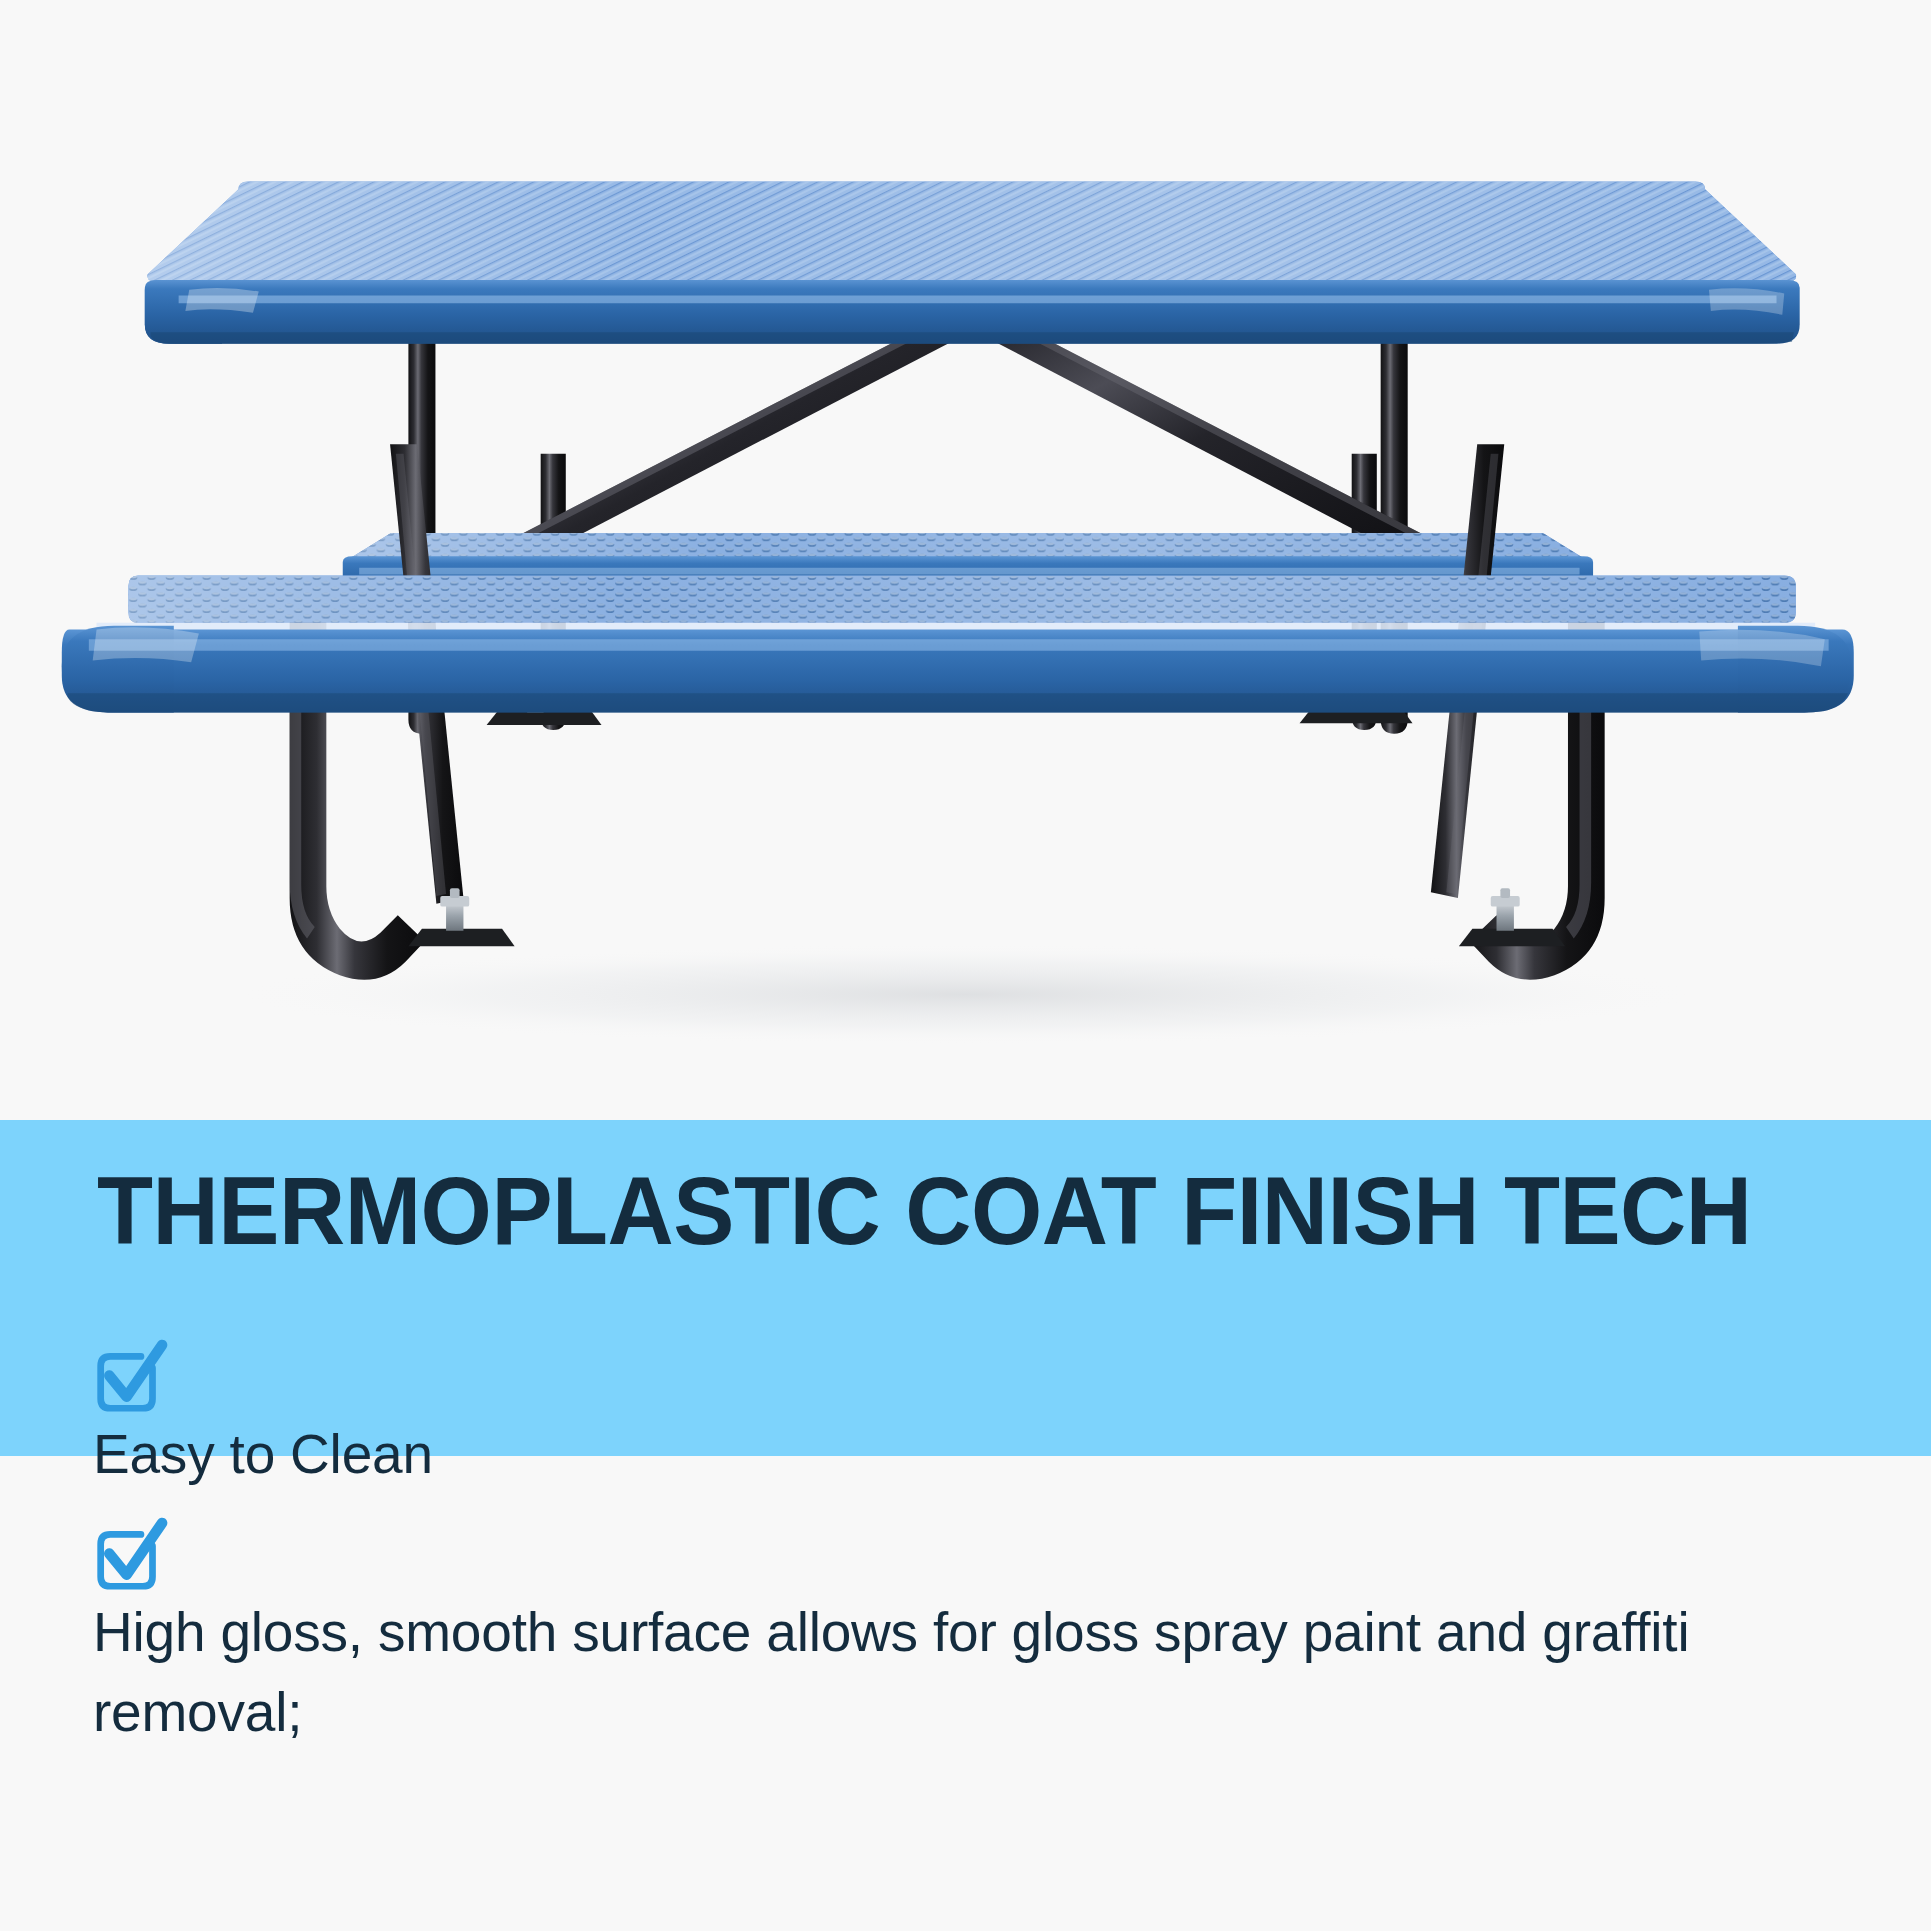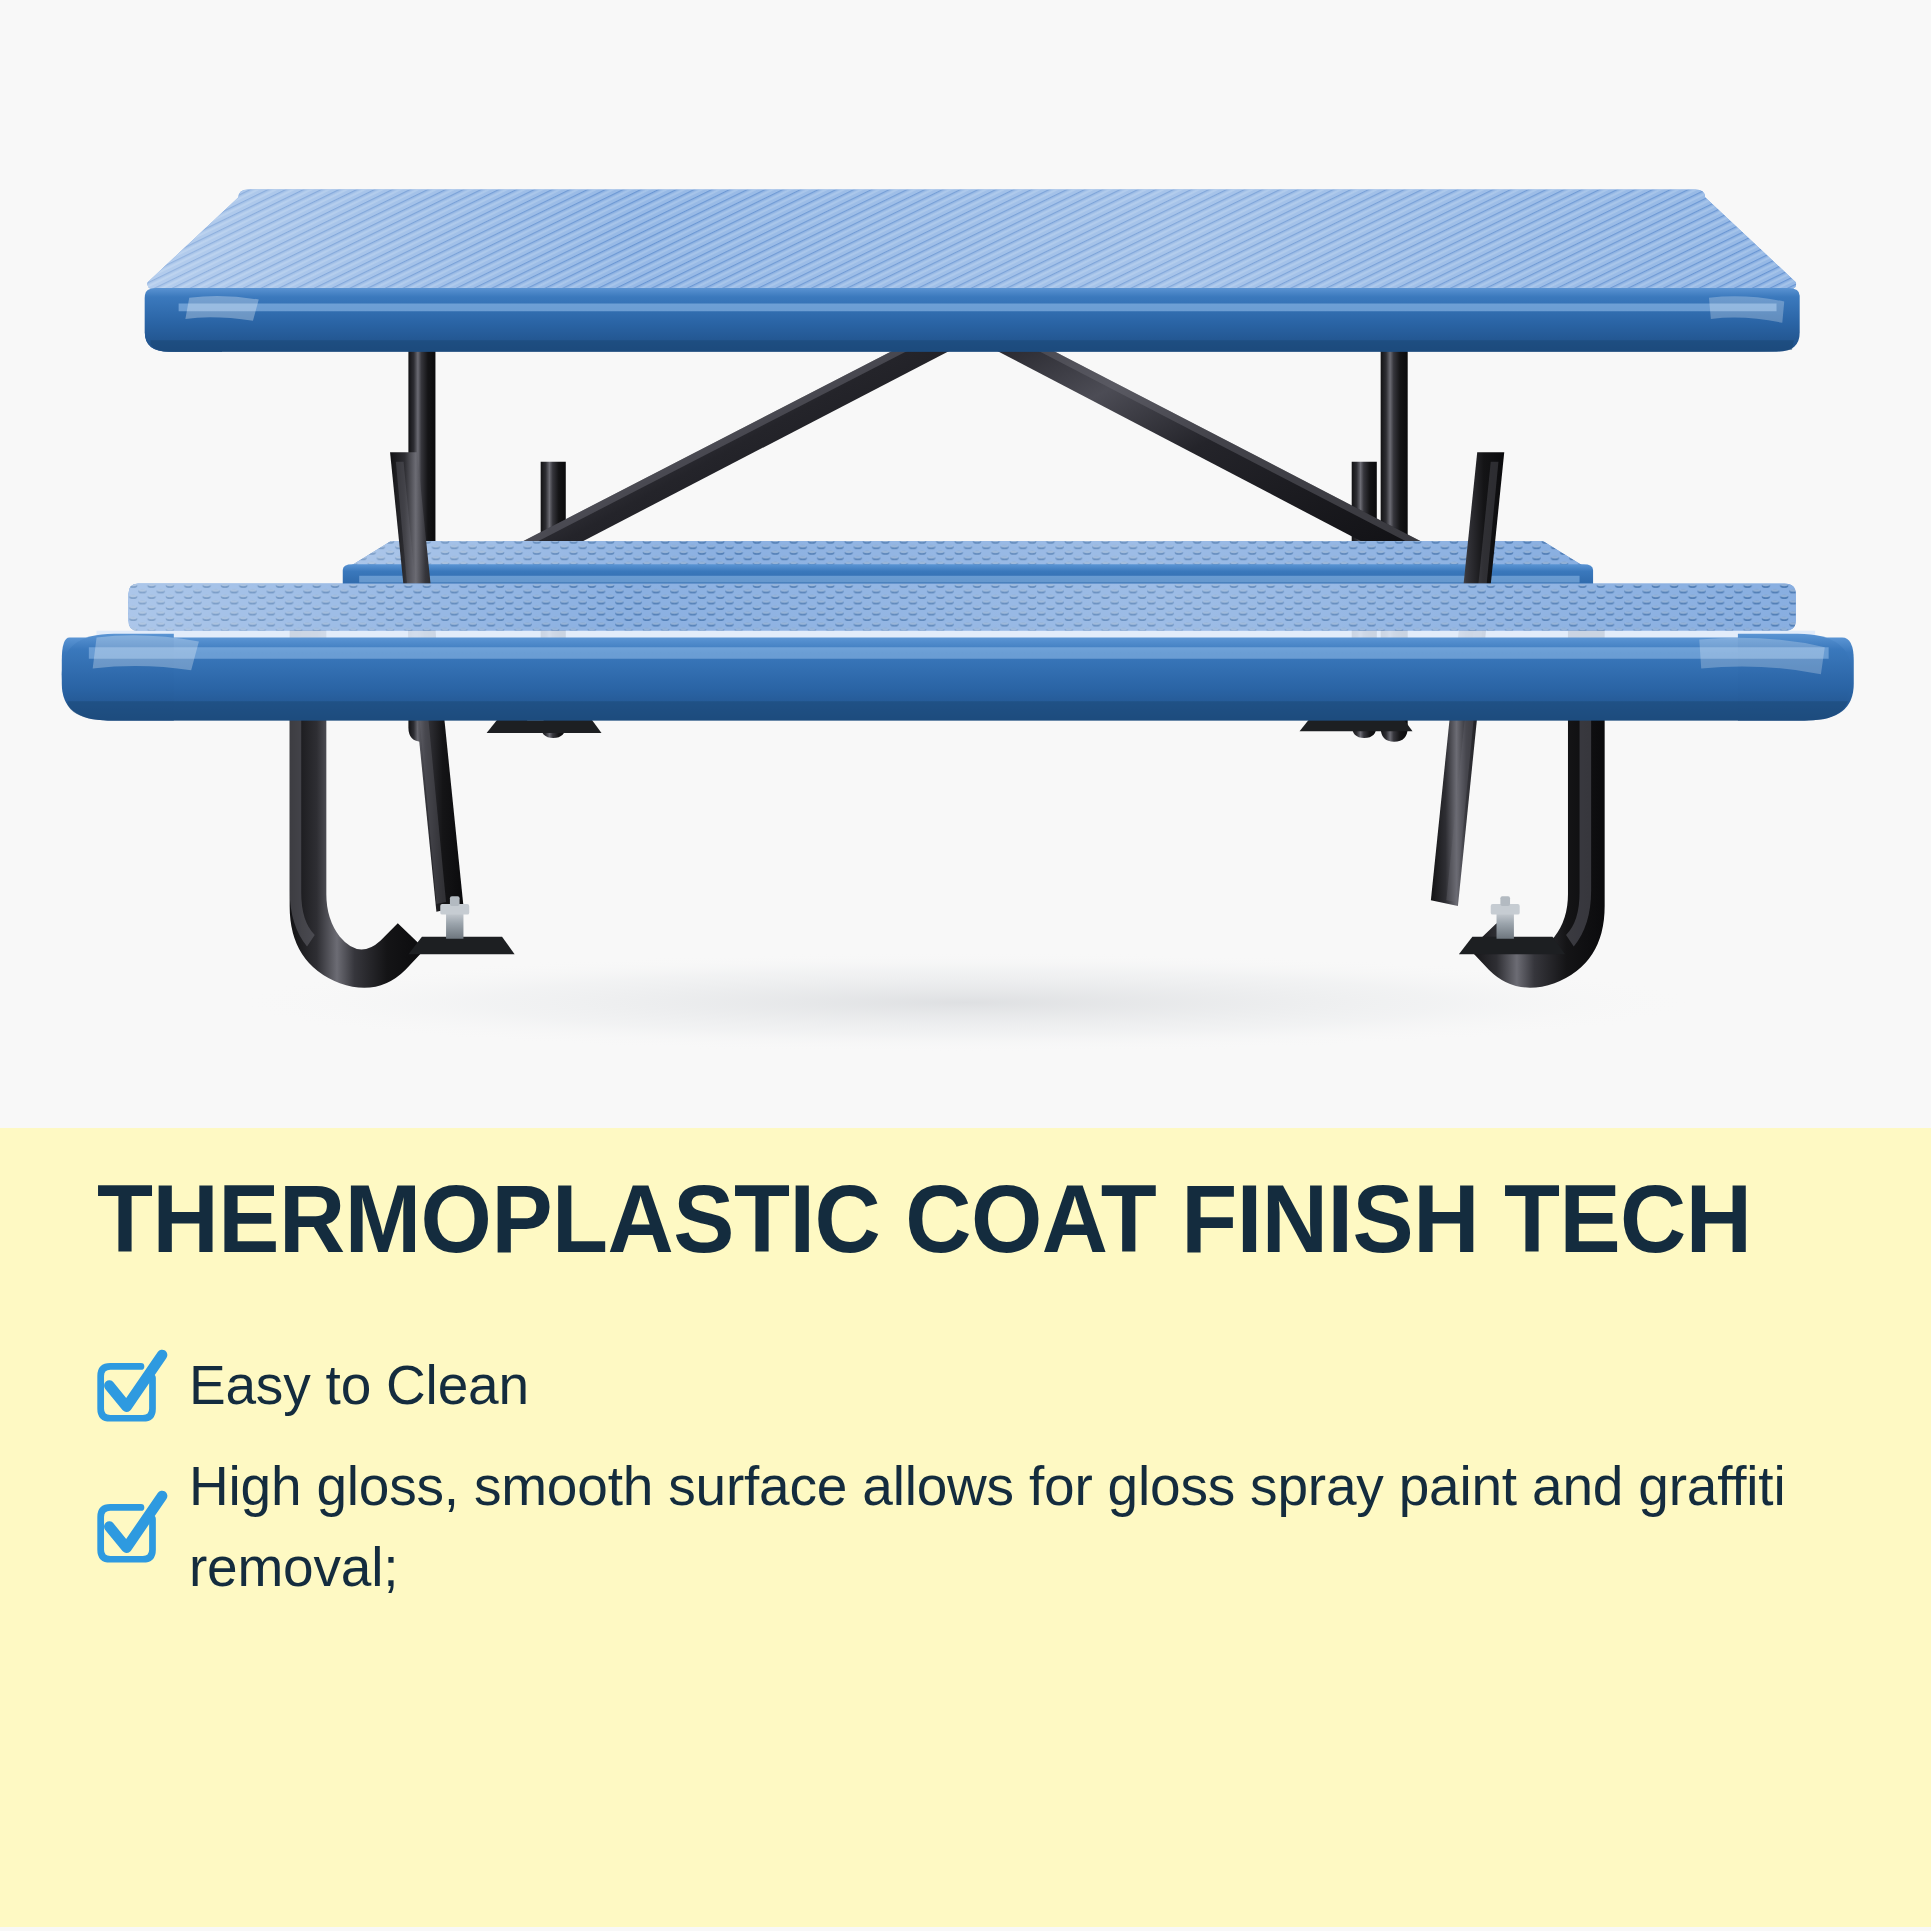--- a/index.html
+++ b/index.html
@@ -2,21 +2,21 @@
 <html><head>
 <meta charset="utf-8">
 <style>
   * { margin:0; padding:0; box-sizing:border-box; }
   html, body {
     width:1931px; height:1931px;
     background:#f8f8f8;
     font-family:"Liberation Sans", sans-serif;
     overflow:hidden;
   }
-  #root { position:relative; width:1931px; height:1919px; background:#fef9c3;margin-top:8px; }
+  #root { position:relative; width:1931px; height:1456px; background:#7dd3fc; }
 
   
   #product-figure {
     position:absolute; left:0; top:0; width:1931px; height:1120px;
     background:#f8f8f8;
   }
   #product-svg { display:block; width:1931px; height:1120px; }
 
   
   #copy-block {
@@ -33,22 +33,23 @@
     transform:scaleX(0.955);
     transform-origin:left center;
     white-space:nowrap;
   }
   #feature-list {
     position:absolute; left:93px; top:217px; width:1806px;
     list-style:none;
   }
   .feature-item {
     display:flex;
-    align-items:center;
+    align-items:flex-start;
     margin-bottom:21px;
+    flex-direction:column;
   }
   .check-box {
     flex:0 0 auto;
     width:71px; height:71px;
     margin-top:5.8px;
     margin-right:25px;
   }
   .check-box svg { display:block; width:71px; height:71px; overflow:visible; }
   .feature-text {
     font-size:55px;

